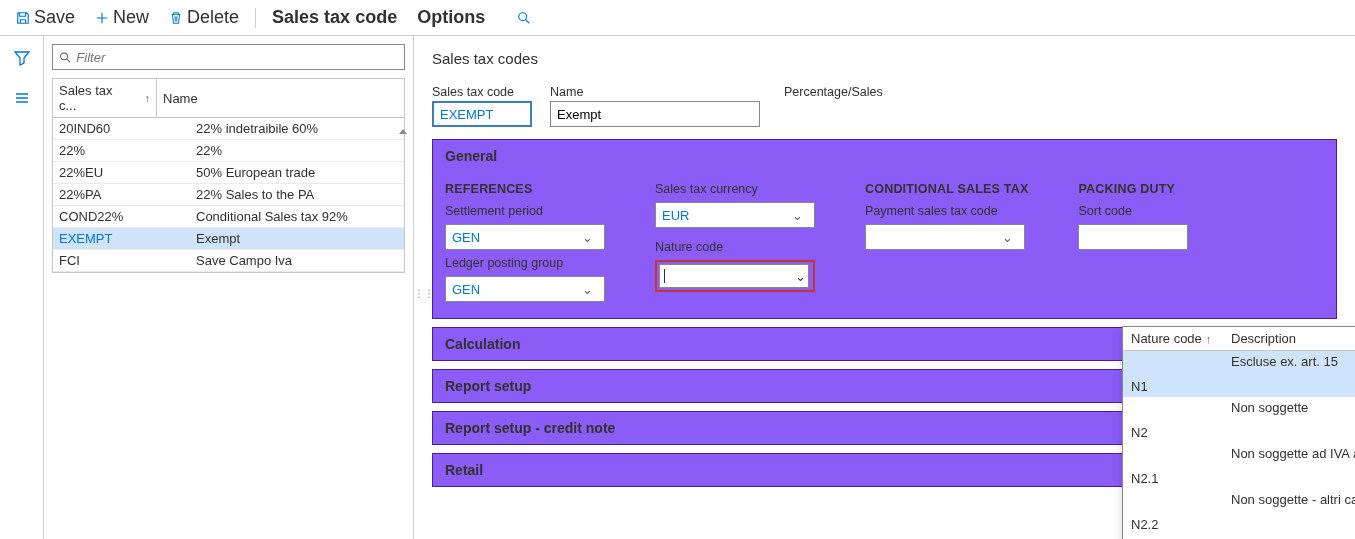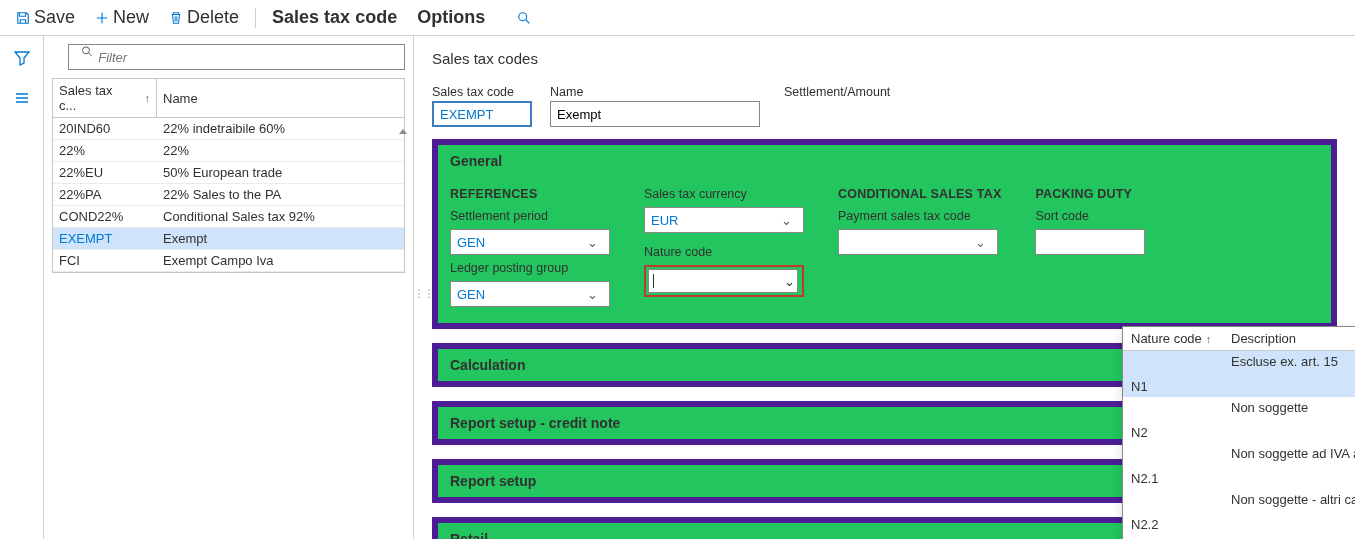--- a/index.html
+++ b/index.html
@@ -9,52 +9,52 @@
 .toolbar-btn { display: flex; align-items: center; gap: 4px; padding: 4px 8px; background: transparent; border: none; cursor: pointer; font-size: 18px; color: #323130; }
 .toolbar-icon { width: 14px; height: 14px; display: inline-flex; align-items: center; justify-content: center; color: #0078d4; }
 .toolbar-sep { width: 1px; height: 20px; background: #d2d0ce; margin: 0 4px; }
 
 .main { display: flex; height: calc(100vh - 36px); }
 
 .leftbar { width: 44px; border-right: 1px solid #d2d0ce; display: flex; flex-direction: column; align-items: center; padding-top: 10px; gap: 16px; }
 .leftbar-btn { width: 24px; height: 24px; border: none; background: transparent; cursor: pointer; color: #0078d4; display: flex; align-items: center; justify-content: center; }
 
 .listpane { width: 370px; border-right: 1px solid #d2d0ce; display: flex; flex-direction: column; padding: 8px 4px 0 4px; position: relative; }
-.filter-box { display: flex; border: 1px solid #8a8886; height: 26px; padding: 0 12px; margin: 0 4px 8px 20px; }
+.filter-box { display: flex; align-items: center; border: 1px solid #8a8886; height: 26px; padding: 0 6px; margin: 0 4px 8px 4px; }
 .filter-box svg { color: #605e5c; margin-right: 5px; }
 .filter-input { border: none; outline: none; width: 100%; font-size: 13px; font-style: italic; color: #605e5c; }
 
 .grid { border: 1px solid #c8c6c4; margin: 0 4px; }
 .grid-head { display: flex; border-bottom: 1px solid #c8c6c4; background: #fff; }
 .grid-head-cell { padding: 4px 6px; font-weight: normal; display: flex; align-items: center; gap: 20px; border-right: 1px solid #c8c6c4; }
 .grid-head-cell:last-child { border-right: none; }
 .col-code { width: 104px; }
 .col-name { flex: 1; }
-.grid-body .grid-row { display: flex; border-bottom: 1px solid #edebe9; cursor: pointer; }
+.grid-body .grid-row { display: flex; border-bottom: 1px solid #edebe9; cursor: pointer; gap: 33px; }
 .grid-row.selected { background: #cfe4fa; }
 .grid-cell { padding: 3px 6px; border-right: 1px solid transparent; }
 .grid-cell.col-code { color: #323130; }
 .grid-row.selected .col-code { color: #0078d4; }
 
 .scroll-hint { position: absolute; right: 2px; top: 90px; width: 14px; color: #8a8886; }
 
 .detail { flex: 1; padding: 14px 18px 0 18px; overflow: auto; position: relative; }
 .page-title { font-size: 15px; margin-bottom: 18px; color: #323130; }
 .field-row { display: flex; gap: 18px; margin-bottom: 12px; }
 .field { display: flex; flex-direction: column; gap: 2px; }
 .field-label { font-size: 12.5px; color: #323130; }
 .field-input { height: 26px; border: 1px solid #8a8886; padding: 0 6px; font-size: 13px; background: #fff; }
 .field-input.highlight { border: 2px solid #3b7dc4; color: #0078d4; }
 .field-input.name-inp { width: 210px; }
 .field-input.code-inp { width: 100px; }
 .readonly-num { text-align: right; width: 150px; border: none; background: transparent; color: #323130; }
 
-.fasttab { border: 6px solid #4c1d95; margin-bottom: 14px; background: #22c55e; }
+.fasttab { border: 1px solid #4c1d95; margin-bottom: 8px; background: #8b5cf6; }
 .fasttab-head { padding: 8px 12px; font-weight: 600; font-size: 14px; cursor: pointer; }
-.fasttab-body { padding: 10px 12px 16px 12px; display: flex; gap: 34px; }
+.fasttab-body { padding: 10px 12px 16px 12px; display: flex; gap: 50px; }
 
 .section { display: flex; flex-direction: column; gap: 6px; }
 .section-head { font-weight: 700; font-size: 12.5px; letter-spacing: 0.2px; margin-bottom: 2px; }
 .dd-field { width: 160px; height: 26px; border: 1px solid #8a8886; display: flex; align-items: center; justify-content: space-between; padding: 0 11px 0 6px; color: #0078d4; background: #fff; cursor: pointer; }
 .dd-field .chev { color: #605e5c; }
 .dd-field.small { width: 160px; }
 
 .nature-wrap { border: 2px solid #c0392b; padding: 2px; display: inline-block; }
 .nature-input { width: 150px; height: 24px; border: 1px solid #8a8886; display: flex; align-items: center; justify-content: space-between; padding: 0 2px 0 4px; background: #fff; }
 .nature-input .cursor-i { border-left: 1px solid #323130; height: 14px; }
@@ -169,21 +169,21 @@
           <div class="grid-row">
             <div class="grid-cell col-code">COND22%</div>
             <div class="grid-cell col-name">Conditional Sales tax 92%</div>
           </div>
           <div class="grid-row selected">
             <div class="grid-cell col-code">EXEMPT</div>
             <div class="grid-cell col-name">Exempt</div>
           </div>
           <div class="grid-row">
             <div class="grid-cell col-code">FCI</div>
-            <div class="grid-cell col-name">Exempt Campo Iva</div>
+            <div class="grid-cell col-name">Save Campo Iva</div>
           </div>
         </div>
     </div>
     <div class="scroll-hint">
       <svg width="12" height="12" viewBox="0 0 12 12">
           <path fill="#8a8886" d="M6 3l4 5H2z"></path>
         </svg>
     </div>
   </div>
 
@@ -194,21 +194,21 @@
     <div class="field-row">
       <div class="field">
         <span class="field-label">Sales tax code</span>
         <input class="field-input code-inp highlight" value="EXEMPT" style="">
       </div>
       <div class="field">
         <span class="field-label">Name</span>
         <input class="field-input name-inp" value="Exempt" style="">
       </div>
       <div class="field" style="margin-left:6px">
-        <span class="field-label">Settlement/Amount</span>
+        <span class="field-label">Percentage/Sales</span>
       </div>
     </div>
 
     <div class="fasttab">
       <div class="fasttab-head">General</div>
       <div class="fasttab-body">
         <div class="section">
           <div class="section-head">REFERENCES</div>
           <span class="field-label">Settlement period</span>
           <div class="dd-field">
@@ -251,24 +251,24 @@
           <span class="field-label">Sort code</span>
           <input class="field-input" style="width: 110px;">
         </div>
       </div>
     </div>
 
     <div class="fasttab">
       <div class="fasttab-head">Calculation</div>
     </div>
     <div class="fasttab">
+      <div class="fasttab-head">Report setup</div>
+    </div>
+    <div class="fasttab">
       <div class="fasttab-head">Report setup - credit note</div>
-    </div>
-    <div class="fasttab">
-      <div class="fasttab-head">Report setup</div>
     </div>
     <div class="fasttab">
       <div class="fasttab-head">Retail</div>
     </div>
 
     <div class="dropdown-panel">
       <div class="dropdown-head">
         <div class="dh1">
           <span>Nature code</span>
           <span class="sort-arrow">↑</span>

